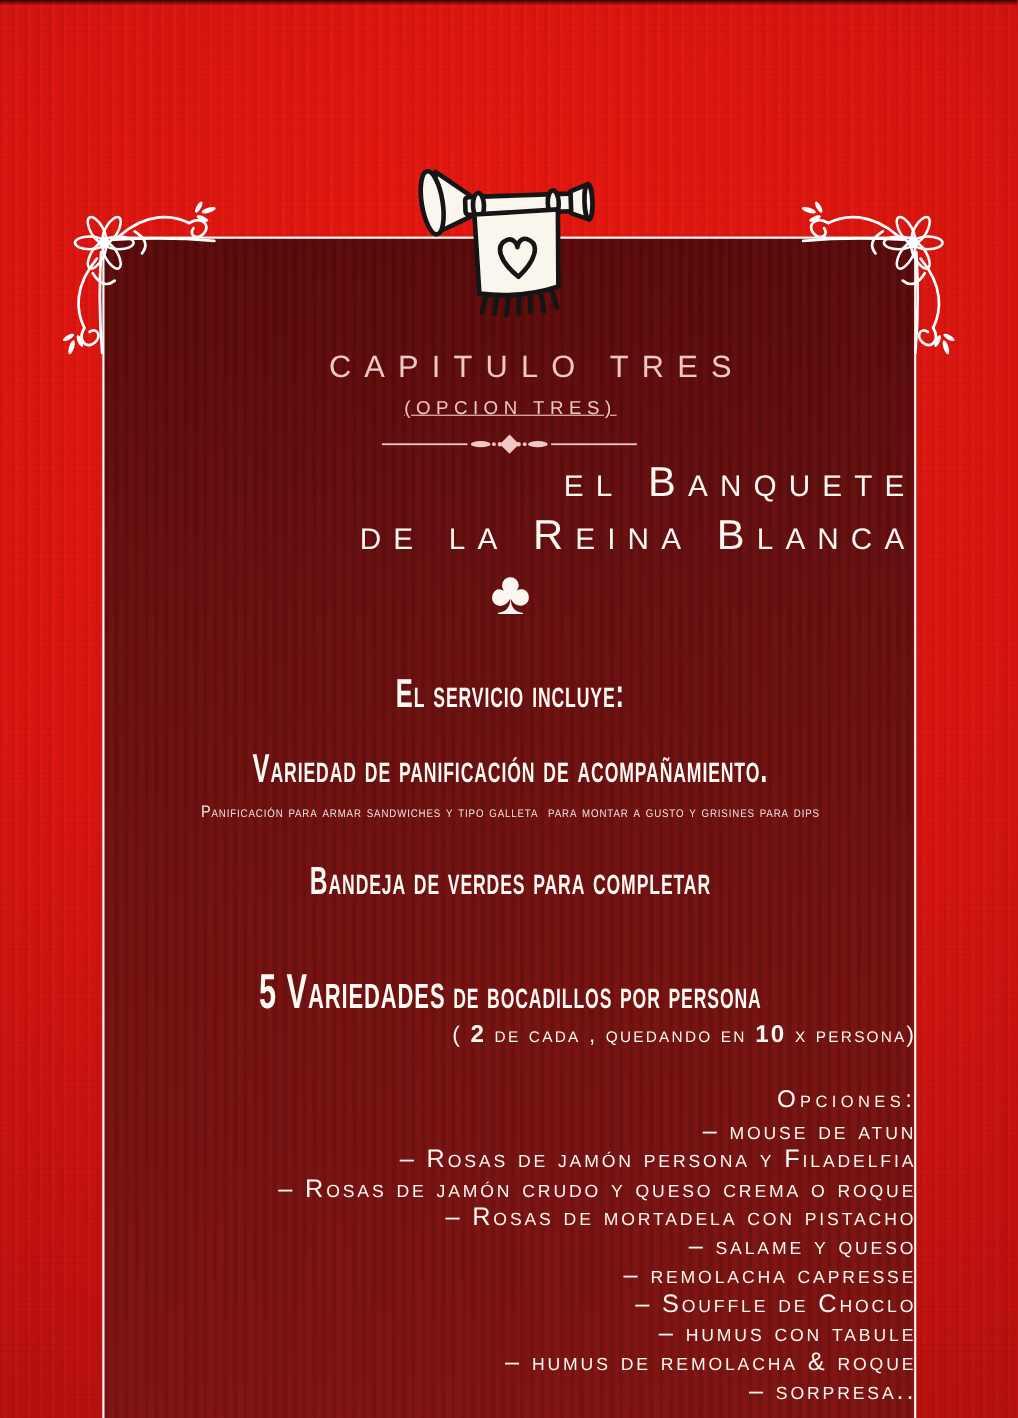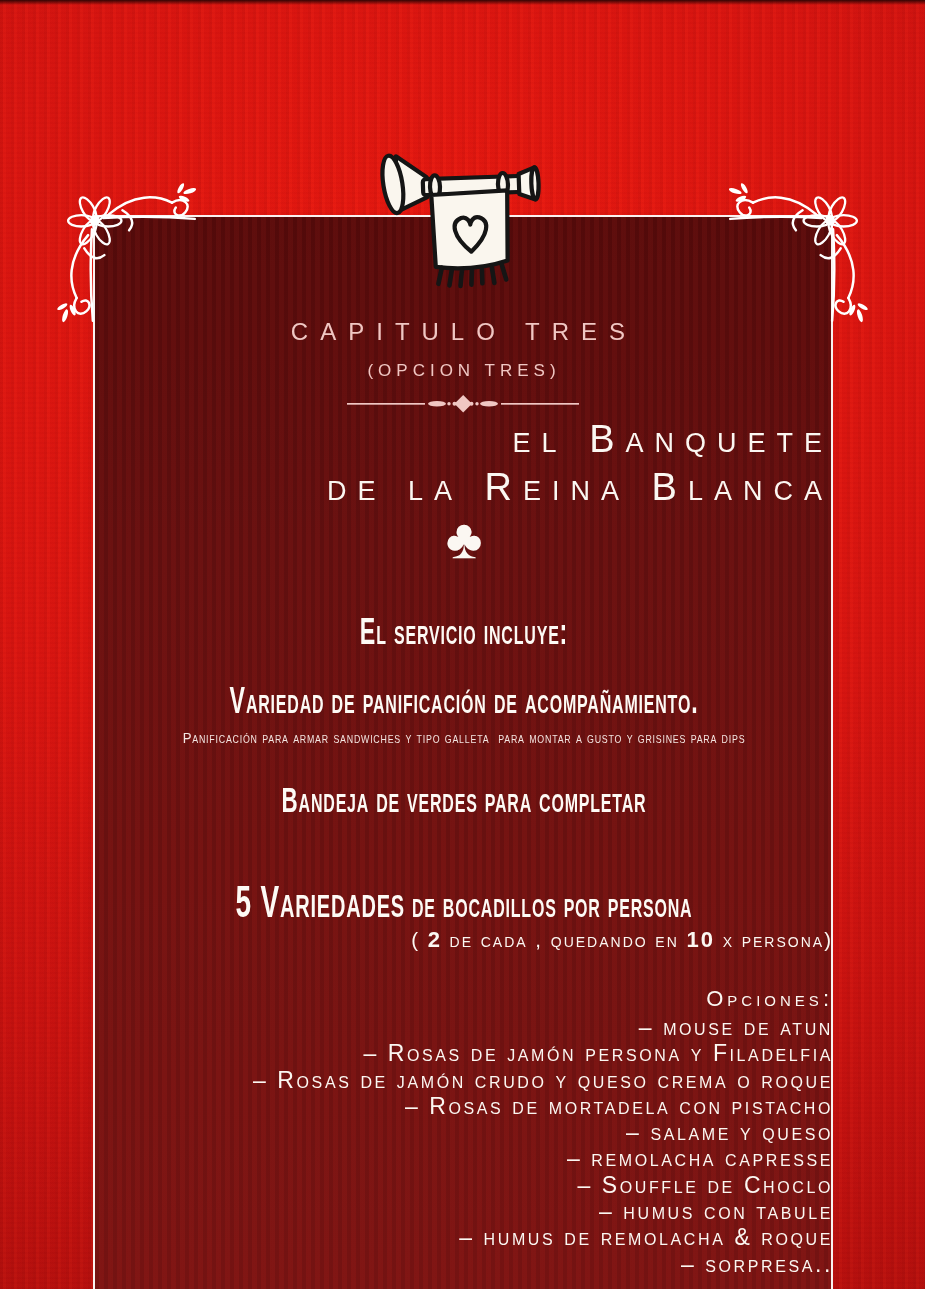--- a/index.html
+++ b/index.html
@@ -28,22 +28,22 @@
   }
   .flourish{position:absolute;width:162px;height:162px;}
   .fl-left{left:50px;top:176px;}
   .fl-right{left:713px;top:176px;transform:scaleX(-1);}
   .trumpet{position:absolute;left:376px;top:140px;width:170px;height:150px;}
 
   .txt{position:absolute;left:95px;width:738px;text-align:center;color:#fbf7f2;}
   .eleg{font-variant:small-caps;font-weight:400;text-align:right;}
   .pink{color:#f0c7c3;}
 
-  .chapter{top:318px;font-size:24px;letter-spacing:12px;font-weight:400;}
-  .option{top:361px;font-size:17px;letter-spacing:5px;font-weight:400;}
+  .chapter{top:318px;font-size:28px;letter-spacing:12px;font-weight:400;padding-left:24px;}
+  .option{top:361px;font-size:17px;letter-spacing:5px;font-weight:400;text-decoration:underline;}
   .divider{position:absolute;left:347px;top:394px;width:232px;height:20px;}
   .title1{top:418px;font-size:38px;letter-spacing:11px;}
   .title2{top:466px;font-size:38px;letter-spacing:11px;}
   .club{top:508px;font-size:56px;line-height:62px;}
 
   .cond{font-weight:700;font-variant:small-caps;transform:scale(.8,1.27);transform-origin:50% 50%;letter-spacing:1px;color:#fdfaf5;}
   .servicio{top:615px;font-size:29px;}
   .variedad{top:684px;font-size:29px;}
   .brednote{top:730px;font-size:13.5px;font-weight:400;font-variant:small-caps;letter-spacing:.8px;
             transform:scale(.98,1.12);transform-origin:50% 50%;color:#f4e6e2;white-space:pre-wrap;}

